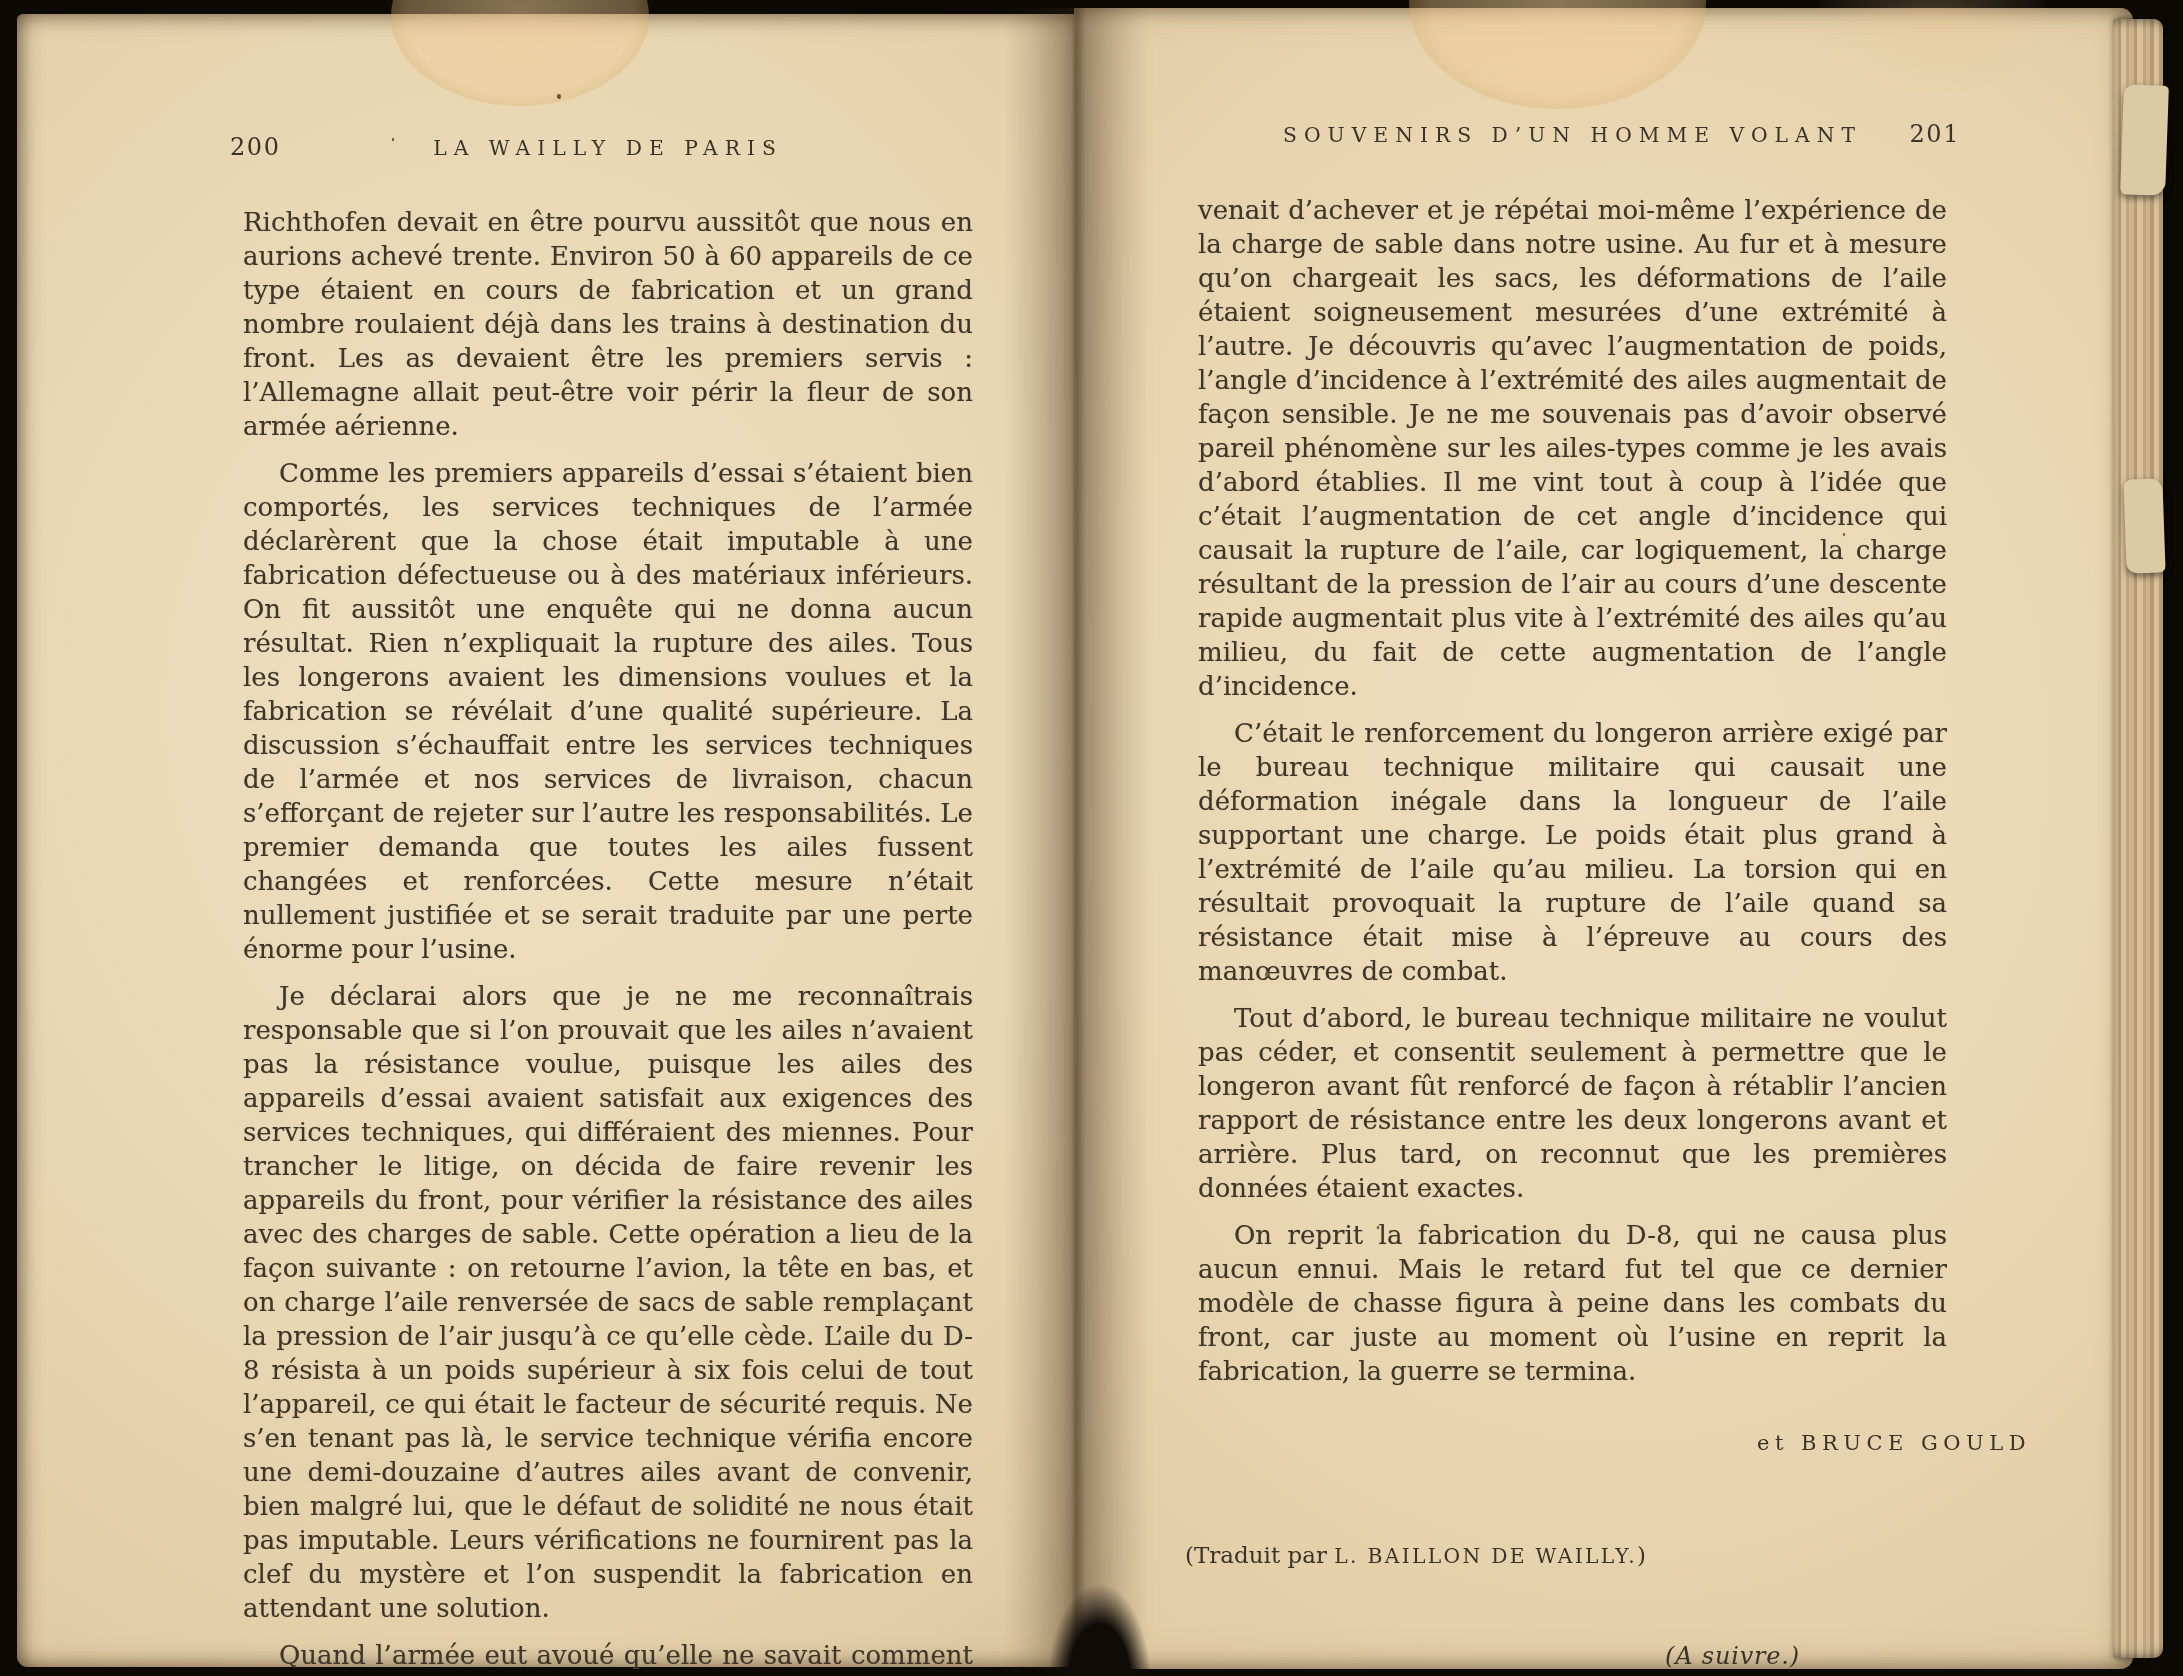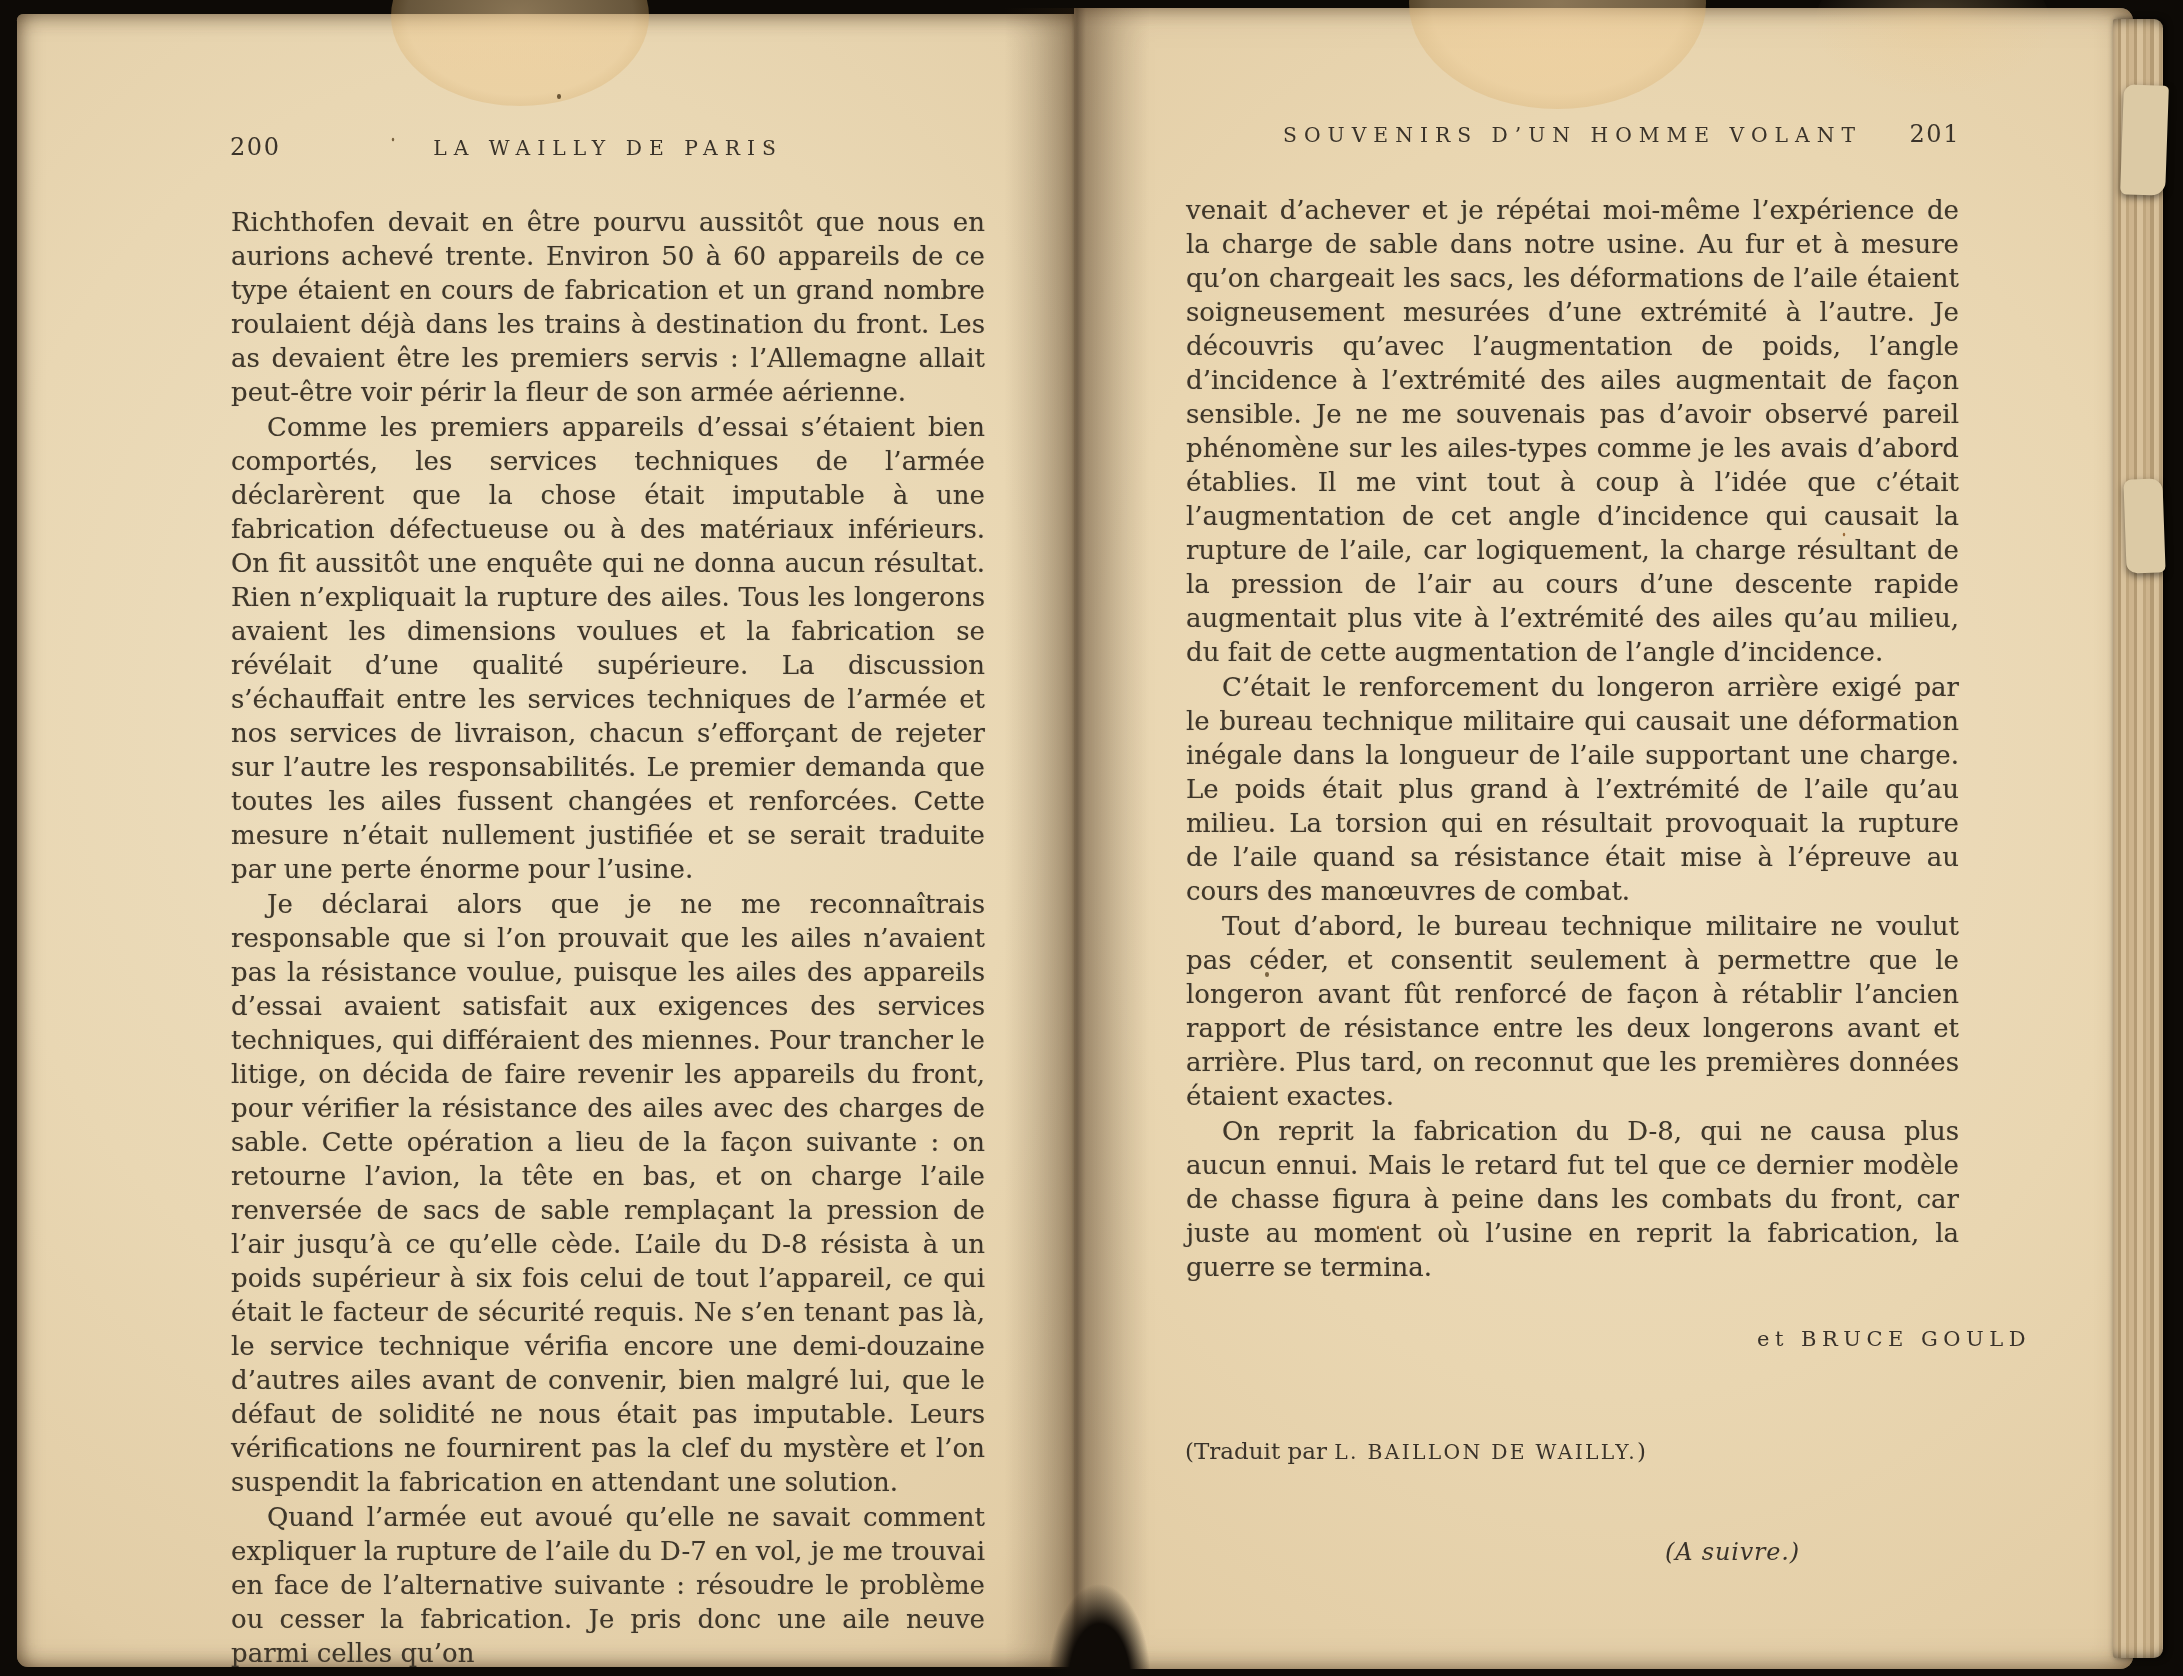--- a/index.html
+++ b/index.html
@@ -87,21 +87,21 @@
   .page-left .pagenum{justify-self:start;}
   .page-right .pagenum{justify-self:end;}
   .running{font-size:20.3px;letter-spacing:7px;white-space:nowrap;}
   
   .text{
     font-size:26px;line-height:34px;text-align:justify;color:#3e362a;
     text-shadow:0 0 0.8px rgba(62,54,42,.35);
   }
   .page-left .text{margin-top:44px;padding:0 88px 0 176px;}
   .page-right .text{margin-top:45px;padding:0 173px 0 111px;min-height:1011px;}
-  .text p{margin:1px;text-indent:36px;hyphens:auto;}
+  .text p{margin:13px;text-indent:36px;hyphens:auto;}
   .text p.p-first{text-indent:0;}
   
   .signature{
     text-align:right;margin:36px 102px 0 0;
     font-size:21px;letter-spacing:5.5px;line-height:38px;color:#39322a;white-space:nowrap;
   }
   .translator{margin-top:80px;padding-left:111px;font-size:23px;color:#3a332a;}
   .translator .caps{font-size:20.3px;letter-spacing:2.3px;}
   .suivre{margin-top:74px;padding-left:258px;font-size:24px;font-style:italic;color:#3a332a;letter-spacing:0.8px;text-align:center;}
 </style>

